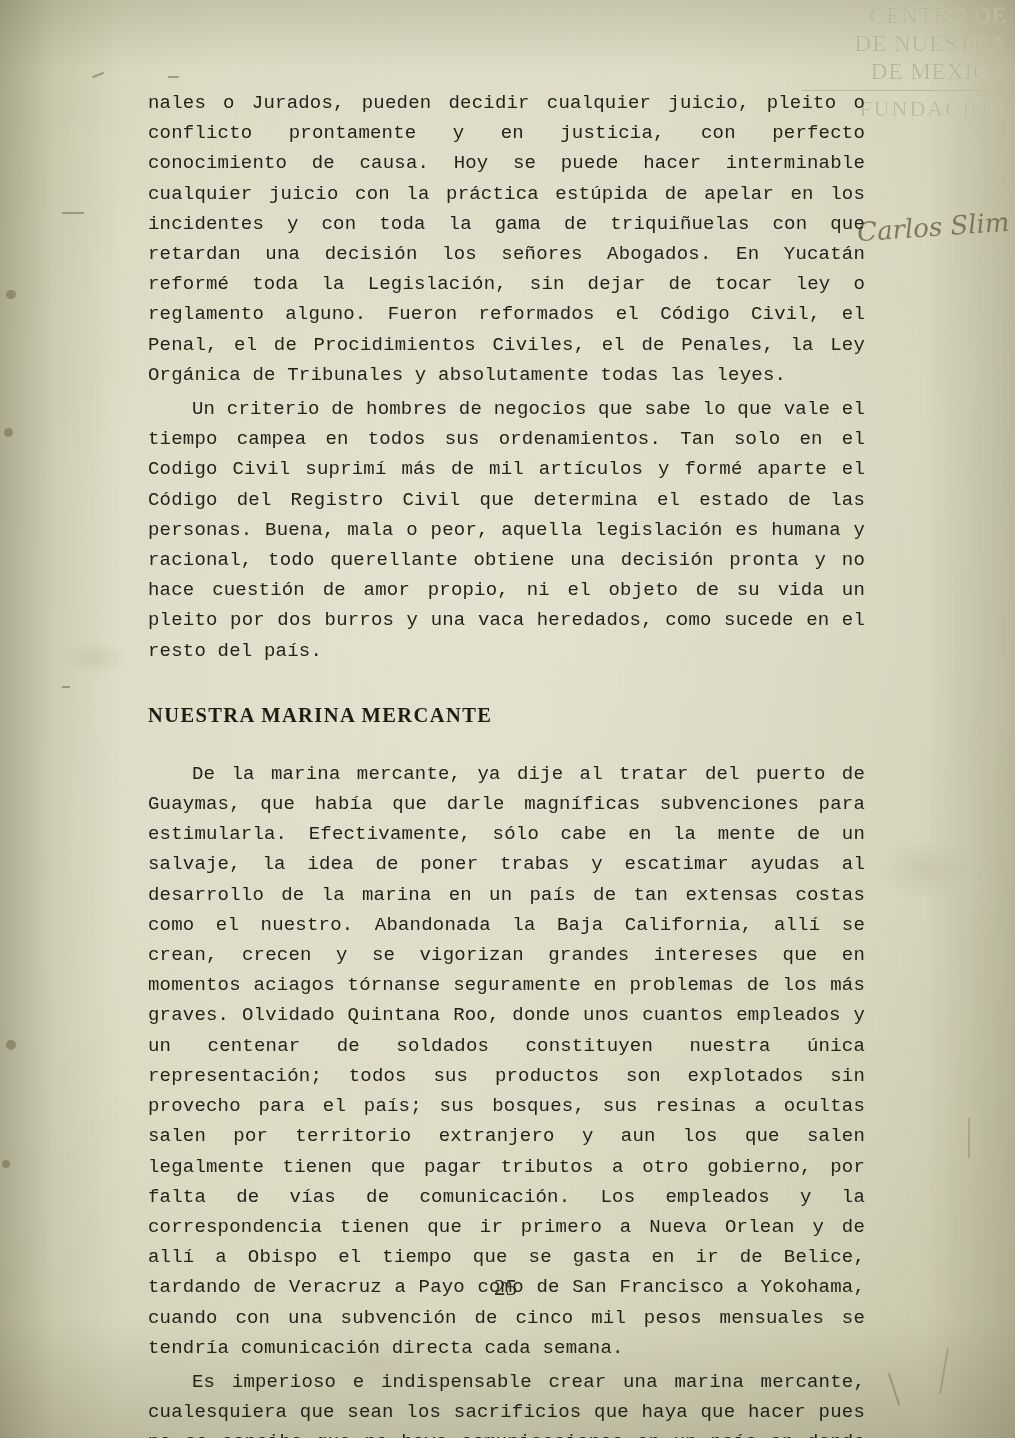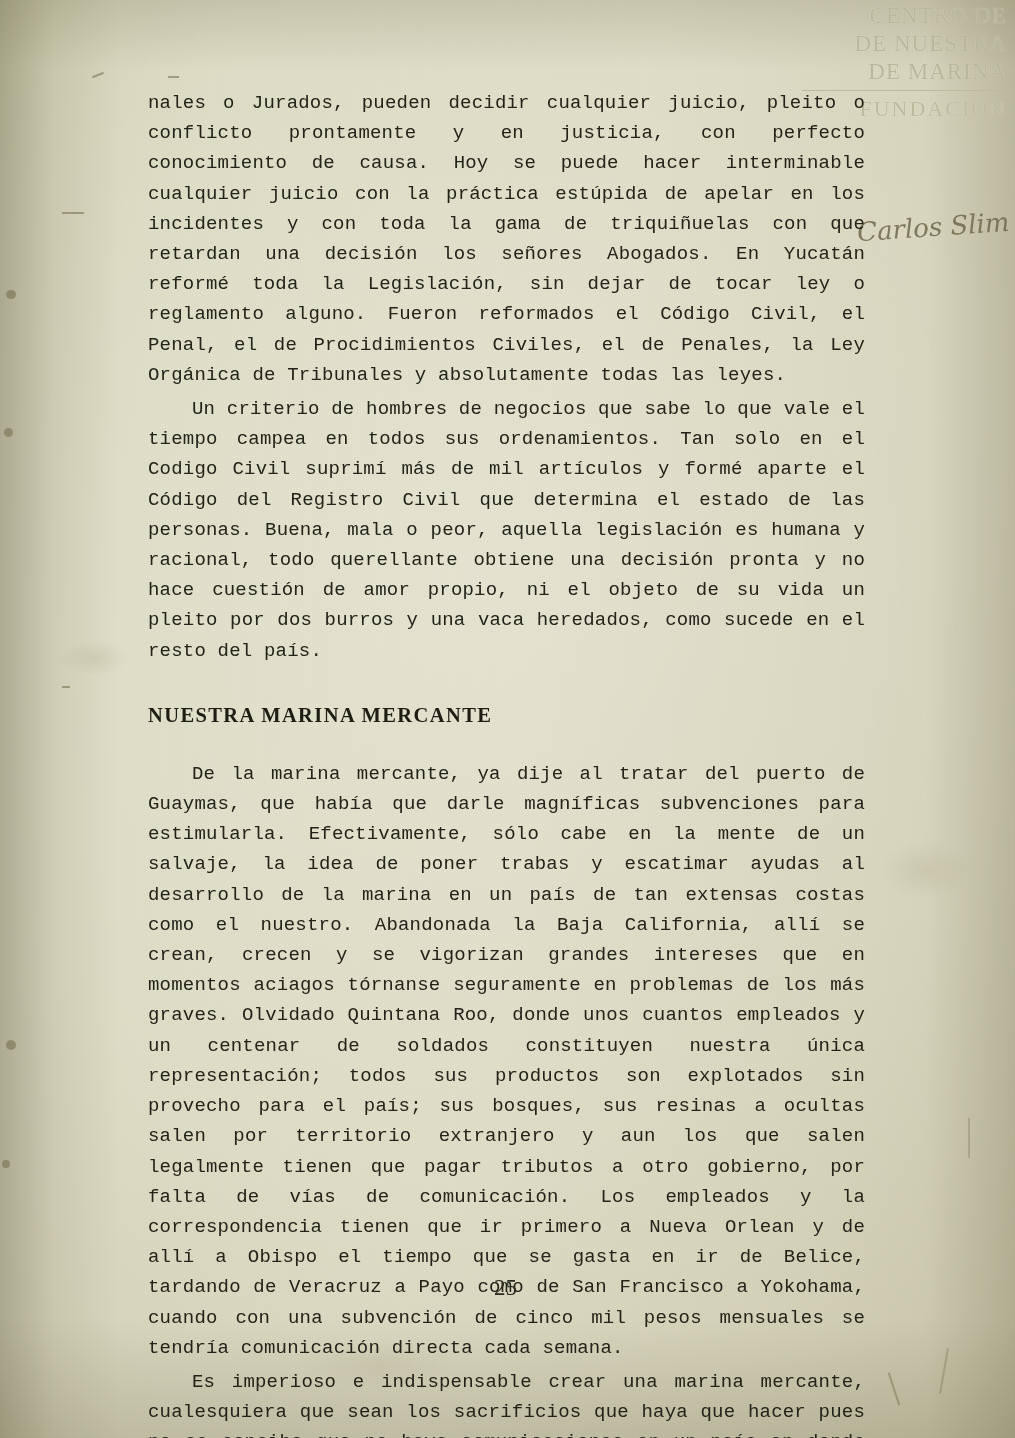--- a/index.html
+++ b/index.html
@@ -186,21 +186,21 @@
   <div class="speck" style="left:6px;top:1040px;width:10px;height:10px;border-radius:50%;"></div>
   <div class="speck" style="left:2px;top:1160px;width:8px;height:8px;border-radius:50%;"></div>
   <div class="speck" style="left:62px;top:686px;width:8px;height:2px;"></div>
   <div class="speck" style="left:943px;top:1348px;width:2px;height:46px;transform:rotate(10deg);opacity:.35;"></div>
   <div class="speck" style="left:893px;top:1372px;width:2px;height:34px;transform:rotate(-18deg);opacity:.45;"></div>
   <div class="speck" style="left:968px;top:1118px;width:2px;height:40px;opacity:.3;"></div>
 
   <div class="watermark">
     <span class="wm-l1">CENTRO DE</span>
     <span class="wm-l3">DE NUESTRA</span>
-    <span class="wm-l4">DE MARINA</span>
+    <span class="wm-l4">DE MEXICO</span>
     <span class="wm-rule"></span>
     <span class="wm-found">FUNDACIÓN</span>
   </div>
   <div class="signature">Carlos Slim</div>
 
   <div class="content">
     <p class="body first-block">nales o Jurados, pueden decidir cualquier juicio, pleito o conflicto prontamente y en justicia, con perfecto conocimiento de causa. Hoy se puede hacer interminable cualquier juicio con la práctica estúpida de apelar en los incidentes y con toda la gama de triquiñuelas con que retardan una decisión los señores Abogados. En Yucatán reformé toda la Legislación, sin dejar de tocar ley o reglamento alguno. Fueron reformados el Código Civil, el Penal, el de Procidimientos Civiles, el de Penales, la Ley Orgánica de Tribunales y absolutamente todas las leyes.</p>
     <p class="body indented">Un criterio de hombres de negocios que sabe lo que vale el tiempo campea en todos sus ordenamientos. Tan solo en el Codigo Civil suprimí más de mil artículos y formé aparte el Código del Registro Civil que determina el estado de las personas. Buena, mala o peor, aquella legislación es humana y racional, todo querellante obtiene una decisión pronta y no hace cuestión de amor propio, ni el objeto de su vida un pleito por dos burros y una vaca heredados, como sucede en el resto del país.</p>
 
     <h2 class="section-heading">NUESTRA MARINA MERCANTE</h2>

